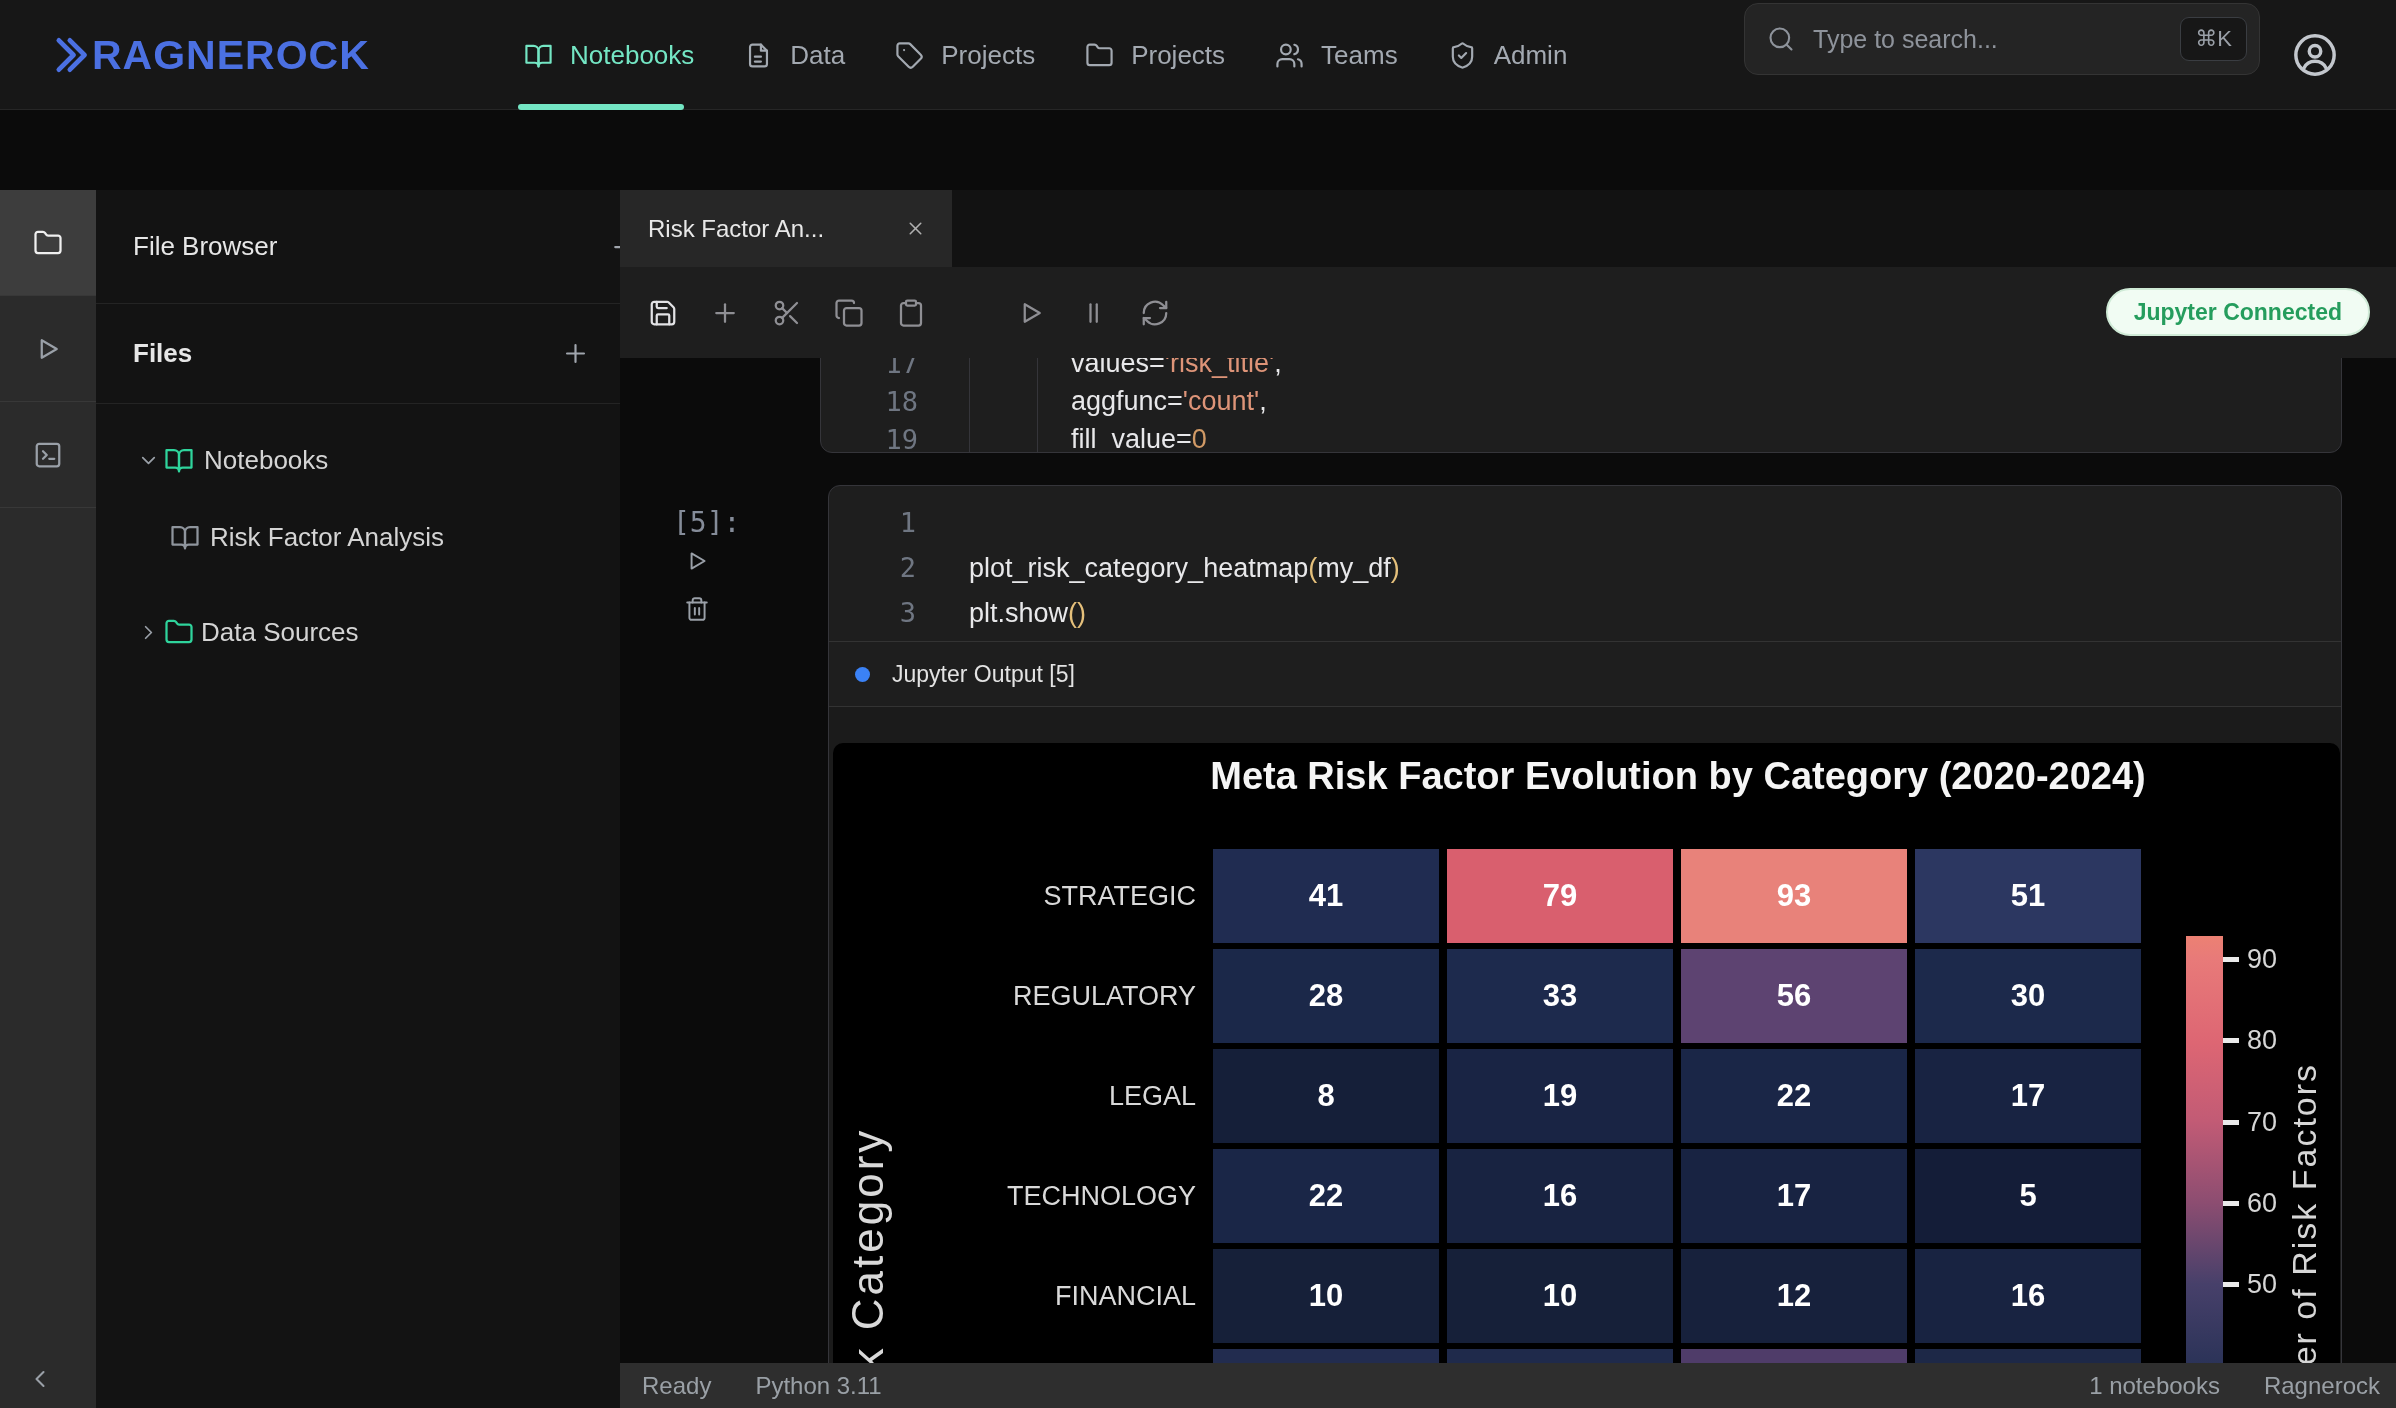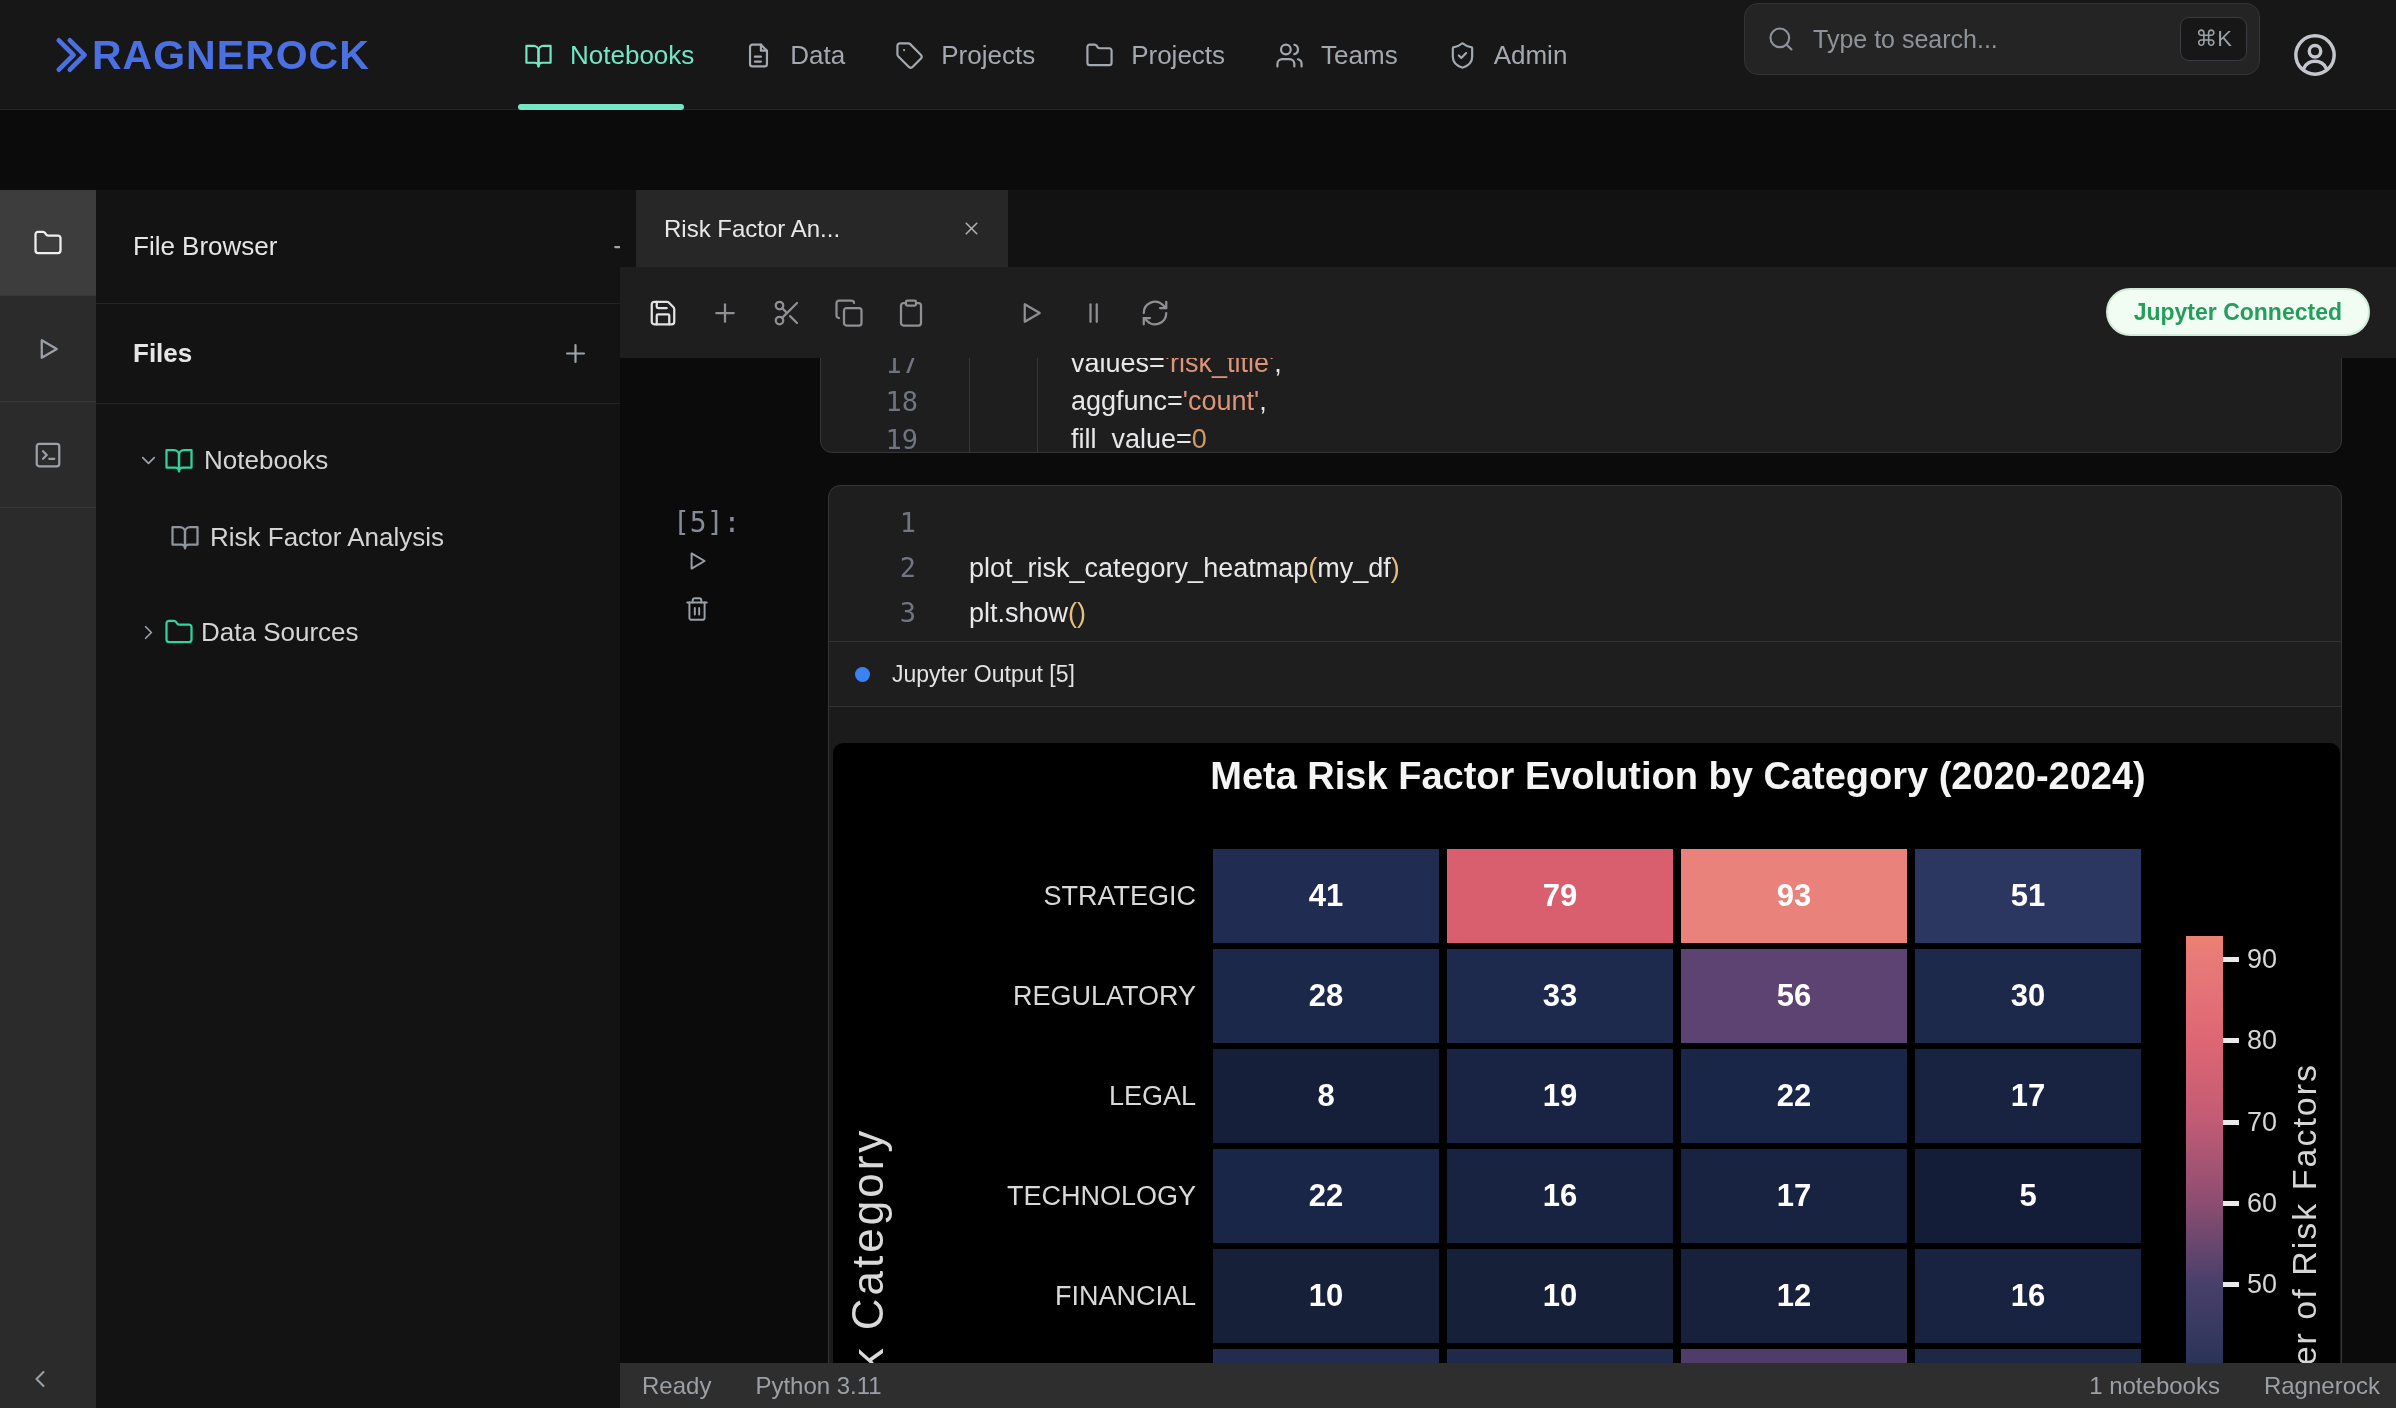--- a/index.html
+++ b/index.html
@@ -53,21 +53,21 @@
   .tree-row{position:absolute;left:0;width:524px;height:64px;display:flex;align-items:center;cursor:pointer;}
   .tree-row .chev{width:23px;height:23px;color:#9aa0a8;position:absolute;left:41px;}
   .tree-row .tico{width:30px;height:30px;position:absolute;left:68px;}
   .tree-row .lbl{position:absolute;left:108px;font-size:26px;color:#d4d4d4;white-space:nowrap;}
   .teal{color:#2fd49c;}
   .gray-ic{color:#8f959d;}
 
   
   #nb{position:absolute;left:620px;top:190px;width:1776px;height:1218px;}
   .tabbar{position:absolute;left:0;top:0;width:1776px;height:77px;background:#121212;}
-  .tab{position:absolute;left:16px;top:0;width:372px;height:77px;background:#272727;display:flex;align-items:center;cursor:pointer;}
+  .tab{position:absolute;left:0;top:0;width:332px;height:77px;background:#272727;display:flex;align-items:center;cursor:pointer;}
   .tab .t{margin-left:28px;font-size:24px;color:#e8e8e8;white-space:nowrap;}
   .tab .ic{position:absolute;right:26px;width:21px;height:21px;color:#b0b0b0;}
   .toolbar{position:absolute;left:0;top:77px;width:1776px;height:91px;background:#1e1e1e;display:flex;align-items:center;padding-left:26px;}
   .tbtn{width:34px;height:34px;color:#8f8f94;margin-right:28px;cursor:pointer;display:flex;align-items:center;justify-content:center;}
   .tbtn .ic{width:30px;height:30px;}
   .tbtn.save{color:#e3e3e6;}
   .tbtn.gap{margin-left:58px;}
   .badge{position:absolute;right:26px;top:21px;height:48px;background:#f1fcf3;border:2px solid #cfead6;border-radius:24px;display:flex;align-items:center;padding:0 26px;color:#259d5d;font-size:23px;font-weight:600;cursor:default;}
 
   .content{position:absolute;left:0;top:168px;width:1776px;height:1005px;background:#0b0b0b;overflow:hidden;}

